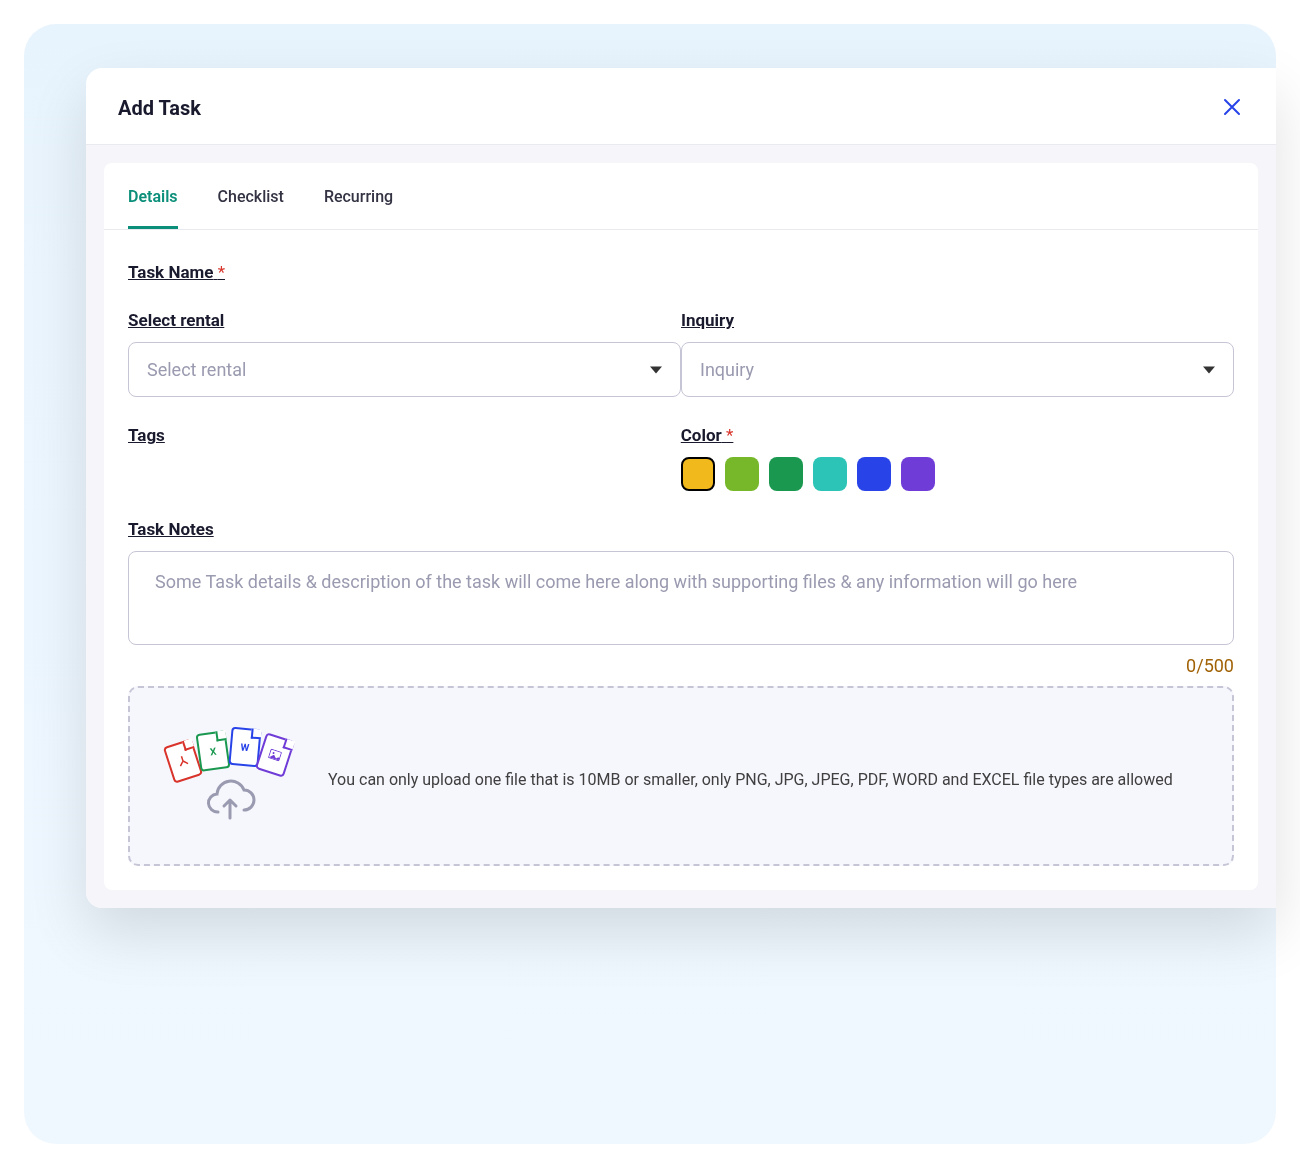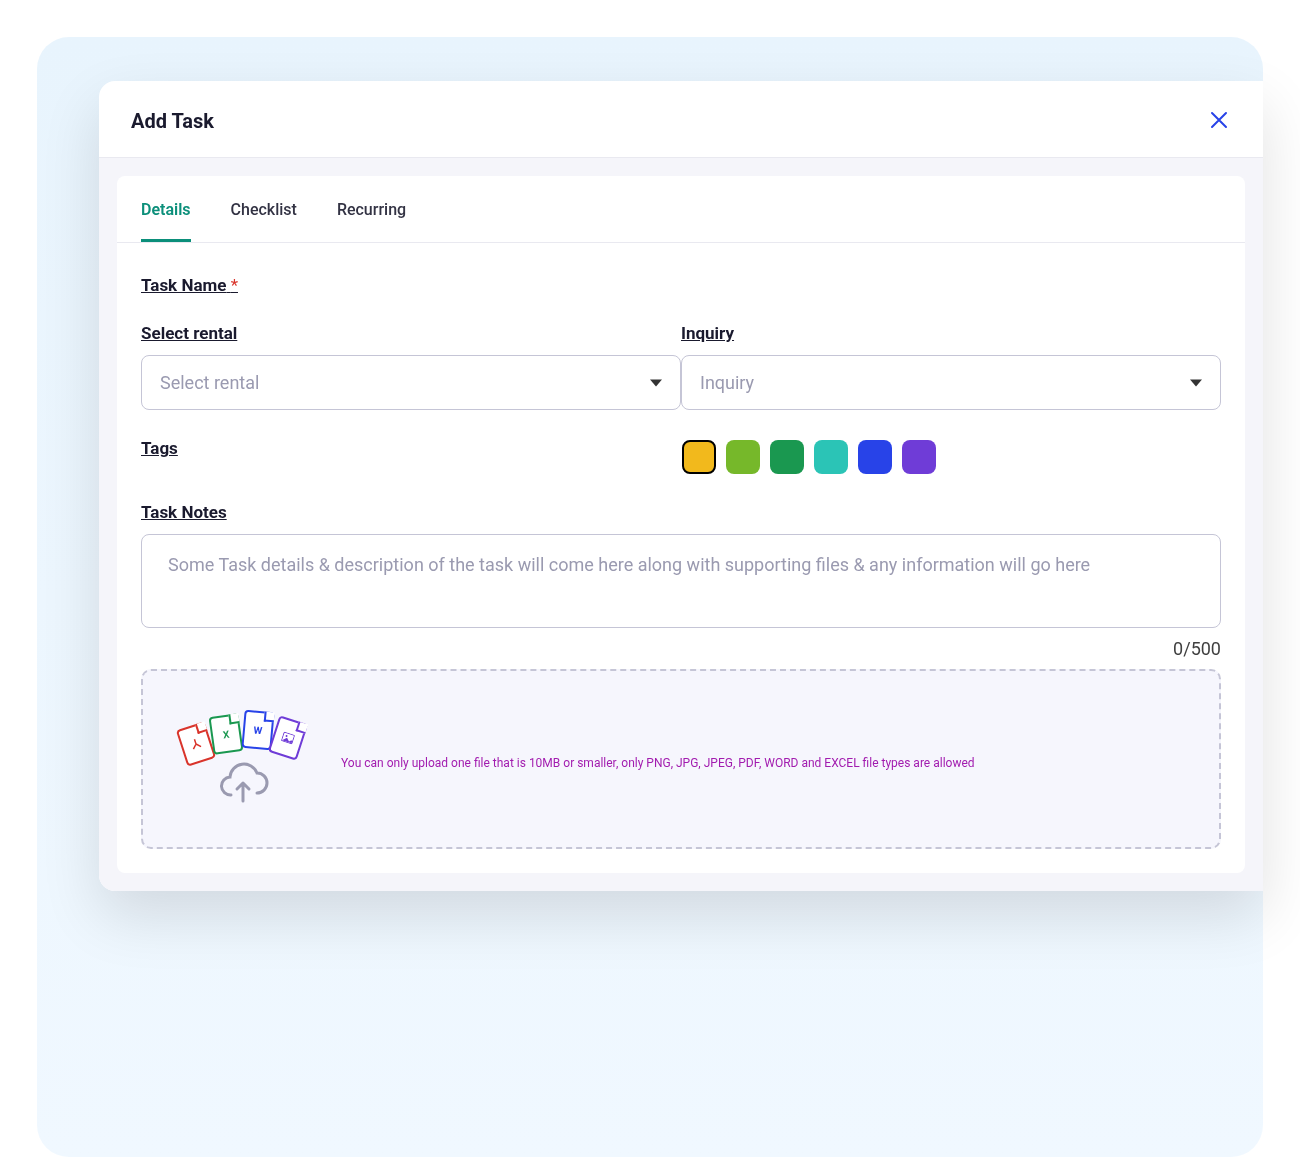--- a/index.html
+++ b/index.html
@@ -5,21 +5,21 @@
     * { box-sizing: border-box; margin: 0; padding: 0; }
     body {
       font-family: -apple-system, BlinkMacSystemFont, 'Segoe UI', Roboto, sans-serif;
       background: #fff;
       width: 1300px;
       height: 1172px;
     }
     .page-bg {
       background: linear-gradient(180deg, #e8f4fd 0%, #f0f8ff 100%);
       border-radius: 32px;
-      margin: 37px;
+      margin: 24px;
       padding: 0;
       height: 1120px;
       position: relative;
     }
     .modal {
       position: absolute;
       top: 44px;
       left: 62px;
       right: 0;
       background: #fff;
@@ -135,21 +135,21 @@
       cursor: pointer;
       border: 2px solid transparent;
     }
     .swatch.selected {
       border-color: #000;
     }
     .textarea { resize: none; height: 94px; line-height: 1.5; padding-left: 26px; }
     .counter {
       text-align: right;
       font-size: 18px;
-      color: #404040;
+      color: #a16207;
       margin-top: 6px;
     }
     .dropzone {
       margin-top: 10px;
       border: 2px dashed #c5c5d6;
       border-radius: 10px;
       background: #f6f6fd;
       padding: 38px 30px;
       display: flex;
       align-items: center;
@@ -183,21 +183,21 @@
     }
     .cloud-upload {
       position: absolute;
       bottom: 0;
       left: 42px;
       color: #9a9ab0;
     }
     .dz-text { flex: 1; }
     .dz-title { font-size: 20px; font-weight: 700; color: #1a1a2e; }
     .dz-browse { color: #2843e8; }
-    .dz-sub { font-size: 12px; color: #a21caf; margin-top: 8px; line-height: 1.5; }
+    .dz-sub { font-size: 16px; color: #404040; margin-top: 8px; line-height: 1.5; }
     .notes-block { margin-top: 28px; }
   </style>
 </head>
 <body>
 
 <div class="page-bg">
   <div class="modal">
     <div class="modal-header">
       <div class="modal-title">Add Task</div>
       <button class="close-btn">
@@ -250,20 +250,24 @@
                 </span>
               </div>
             </div>
           </div>
 
           <div class="tags-row">
             <div class="tags-col">
               <label class="form-label">Tags</label>
             </div>
             <div class="color-col">
+              <label class="form-label">
+                <span>Color</span>
+                <span class="req">*</span>
+              </label>
               <div class="colors">
                 <div class="swatch selected" style="background-color: rgb(242, 185, 28);"></div>
                 <div class="swatch" style="background-color: rgb(118, 184, 42);"></div>
                 <div class="swatch" style="background-color: rgb(26, 152, 80);"></div>
                 <div class="swatch" style="background-color: rgb(43, 196, 182);"></div>
                 <div class="swatch" style="background-color: rgb(40, 67, 232);"></div>
                 <div class="swatch" style="background-color: rgb(111, 60, 215);"></div>
               </div>
             </div>
           </div>

